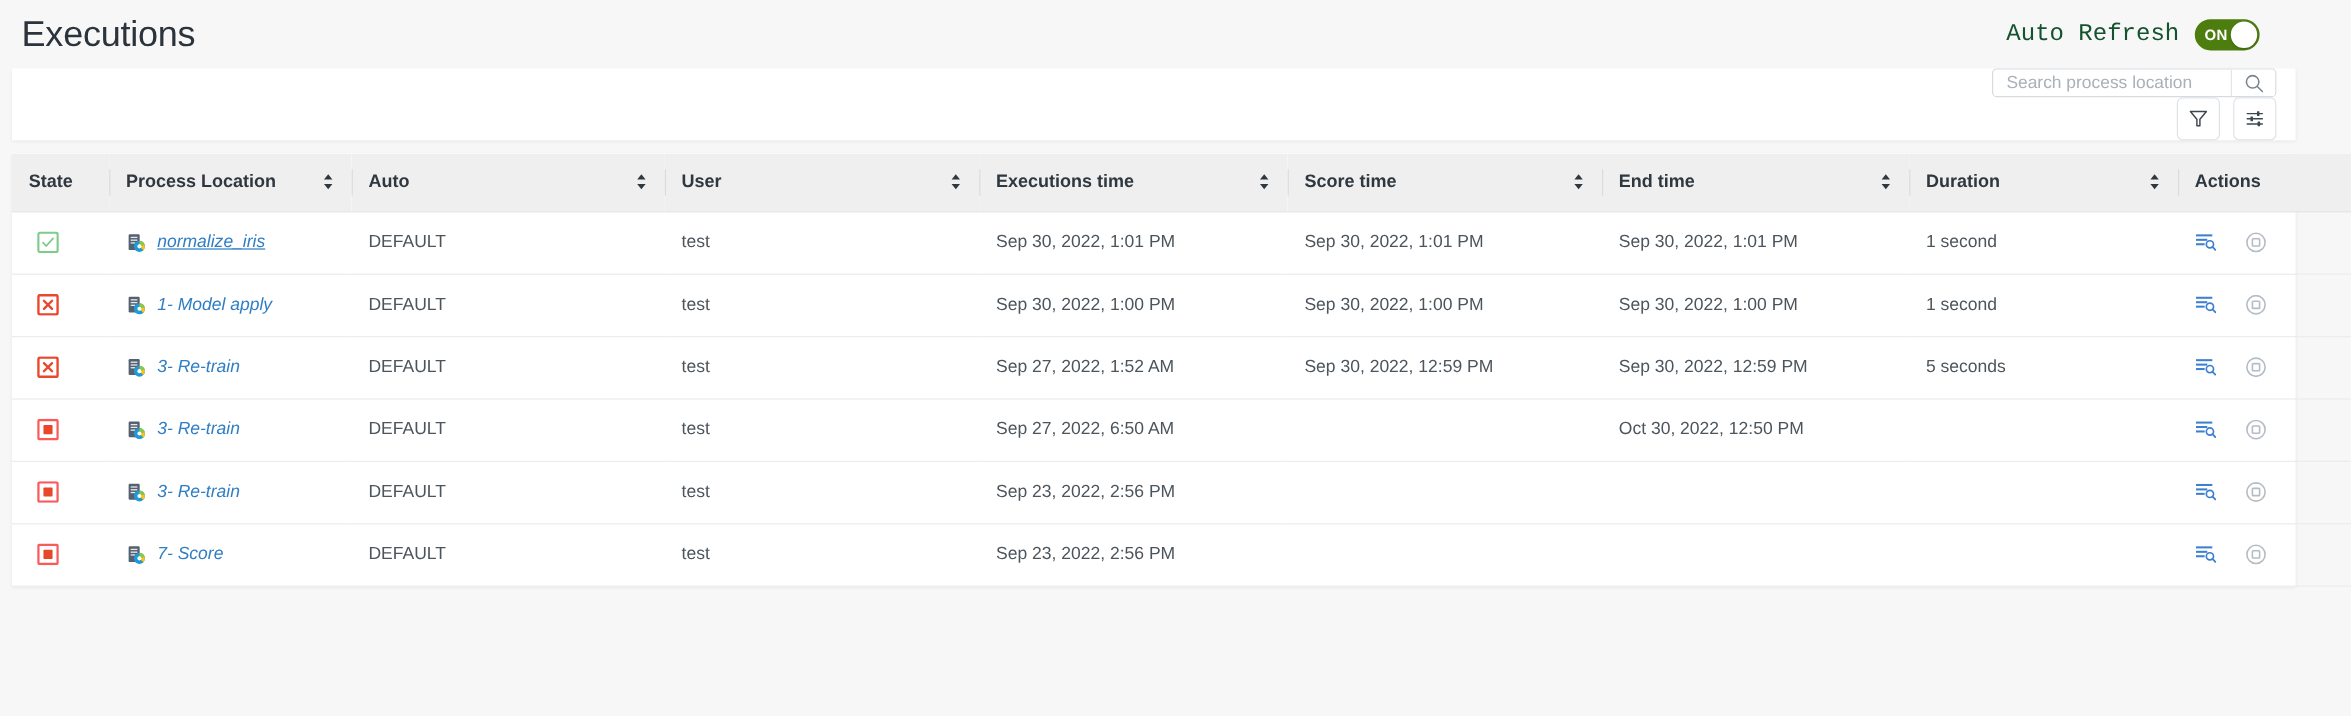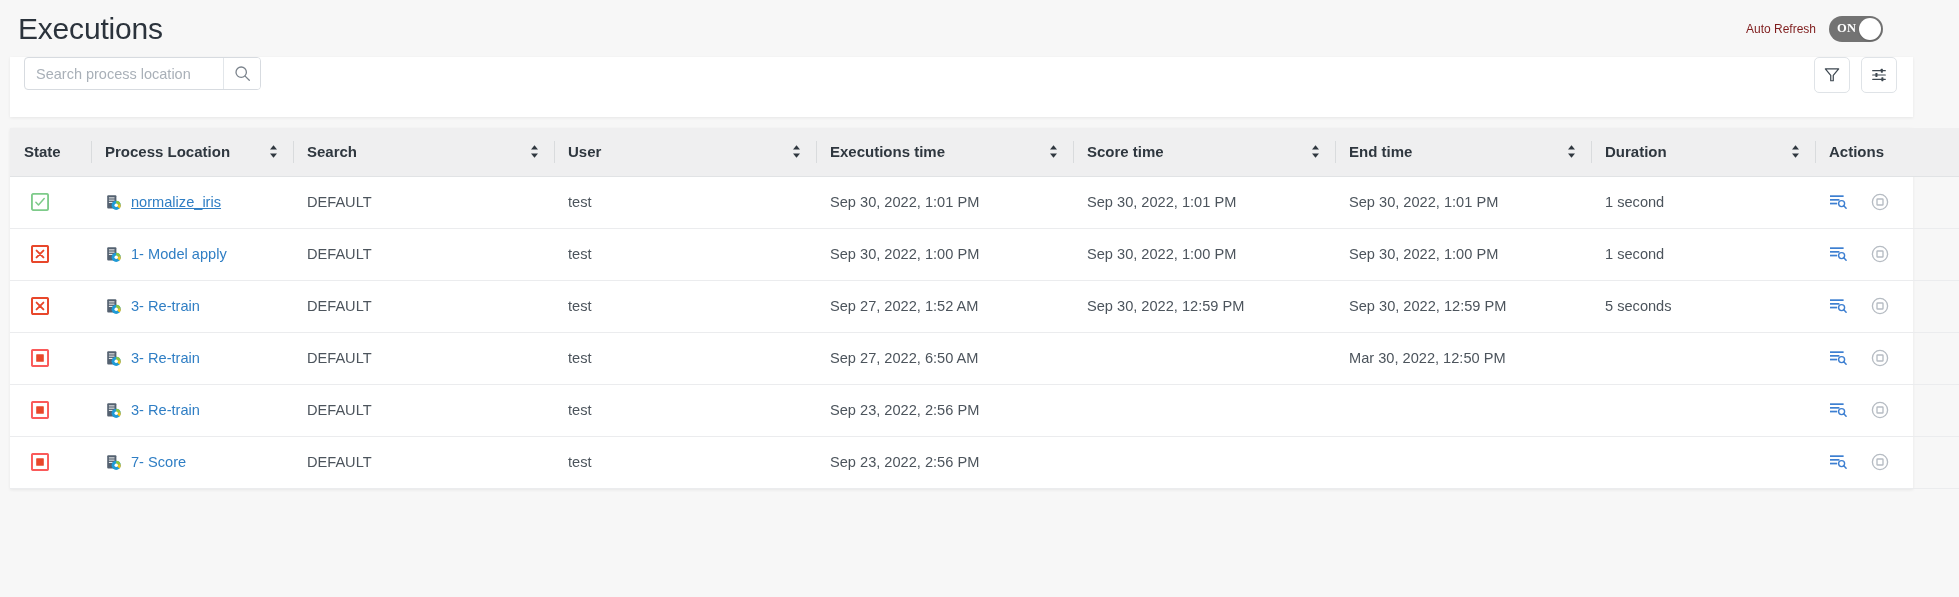--- a/index.html
+++ b/index.html
@@ -36,22 +36,23 @@
     line-height: 1;
     padding-left: 8px;
   }
   .auto-refresh {
     display: flex;
     align-items: center;
     gap: 13px;
     padding-right: 28px;
   }
   .auto-refresh-label {
-    font-size: 12px;
-    color: #7f1d1d;
+    font-size: 20px;
+    color: #14532d;
+    font-family: Liberation Mono, monospace;
   }
   .toggle {
     width: 54px; height: 26px;
     border-radius: 13px;
     position: relative;
     display: flex;
     align-items: center;
     cursor: pointer;
   }
   .toggle-text {
@@ -73,23 +74,24 @@
 
   
   .card {
     margin: 0 22px 0 10px;
     background: #ffffff;
     box-shadow: 0 1px 3px rgba(0,0,0,.07);
   }
   .toolbar-card {
     height: 60px;
     display: flex;
-    align-items: flex-start;
+    align-items: flex-end;
     justify-content: space-between;
     padding: 0 16px 0 14px;
+    flex-direction: column;
   }
   .search-group {
     display: flex;
     align-items: stretch;
     height: 33px;
     border: 1px solid #d7dbe0;
     border-radius: 4px;
     overflow: hidden;
     background: #fff;
   }
@@ -173,21 +175,21 @@
     vertical-align: middle;
     border-bottom: 1px solid #ebecee;
     white-space: nowrap;
     overflow: hidden;
   }
   tbody tr:last-child td { border-bottom: 1px solid #ebecee; }
 
   .state-cell { padding-left: 21px; }
   .state-icon { display: block; }
 
-  .proc-cell { padding-left: 14px; }
+  .proc-cell { padding-left: 14px; font-style: italic; }
   .proc-wrap {
     display: flex;
     align-items: center;
     gap: 9px;
   }
   .proc-link {
     color: #2f7ec4;
     font-size: 14.6px;
     cursor: pointer;
     text-decoration: none;
@@ -216,21 +218,21 @@
 </style>
 </head>
 <body>
 
 <div id="app">
 
   <div class="page-header">
     <div class="page-title">Executions</div>
     <div class="auto-refresh">
       <span class="auto-refresh-label">Auto Refresh</span>
-      <div class="toggle" id="auto-refresh-toggle" style="background: #737373; font-family: Liberation Serif, serif;">
+      <div class="toggle" id="auto-refresh-toggle" style="background: #4d7c0f;">
         <span class="toggle-text">ON</span>
         <span class="toggle-knob"></span>
       </div>
     </div>
   </div>
 
   <div class="card toolbar-card">
     <div class="search-group">
       <input class="search-input" type="text" placeholder="Search process location" style="">
       <button class="search-btn">
@@ -287,21 +289,21 @@
               <div class="th-inner">
                 <span>Process Location</span>
                 <svg width="11" height="15" viewBox="0 0 11 15" class="sort-icon">
                   <path d="M5.5 1.2 L9 5.6 H2 Z" fill="#2f373f"></path>
                   <path d="M5.5 13.8 L2 9.4 H9 Z" fill="#2f373f"></path>
                 </svg>
               </div>
             </th>
             <th class="sep">
               <div class="th-inner">
-                <span>Search</span>
+                <span>Auto</span>
                 <svg width="11" height="15" viewBox="0 0 11 15" class="sort-icon">
                   <path d="M5.5 1.2 L9 5.6 H2 Z" fill="#2f373f"></path>
                   <path d="M5.5 13.8 L2 9.4 H9 Z" fill="#2f373f"></path>
                 </svg>
               </div>
             </th>
             <th class="sep">
               <div class="th-inner">
                 <span>User</span>
                 <svg width="11" height="15" viewBox="0 0 11 15" class="sort-icon">
@@ -517,21 +519,21 @@
                   <path d="M15.5 9.9 A4.6 4.6 0 0 1 14.3 14.6 L11.2 11.3 Z" fill="#f6c316"></path>
                   <circle cx="11.2" cy="11.3" r="1.7" fill="#ffffff"></circle>
                 </svg>
                 <span class="proc-link" style="color: rgb(47, 126, 196);">3- Re-train</span>
               </div>
             </td>
             <td>DEFAULT</td>
             <td>test</td>
             <td>Sep 27, 2022, 6:50 AM</td>
             <td></td>
-            <td>Mar 30, 2022, 12:50 PM</td>
+            <td>Oct 30, 2022, 12:50 PM</td>
             <td></td>
             <td class="actions-cell">
               <div class="actions-wrap">
                 <span>
                   <svg width="18" height="16" viewBox="0 0 18 16" class="act-icon">
                     <rect x="1" y="1.3" width="13.6" height="1.7" fill="#3d7fd1"></rect>
                     <rect x="1" y="5" width="9.4" height="1.7" fill="#3d7fd1"></rect>
                     <rect x="1" y="8.7" width="7.2" height="1.7" fill="#3d7fd1"></rect>
                     <circle cx="12.6" cy="9.6" r="3" fill="none" stroke="#3d7fd1" stroke-width="1.4"></circle>
                     <line x1="14.8" y1="11.8" x2="17.1" y2="14.2" stroke="#3d7fd1" stroke-width="1.5" stroke-linecap="round"></line>

